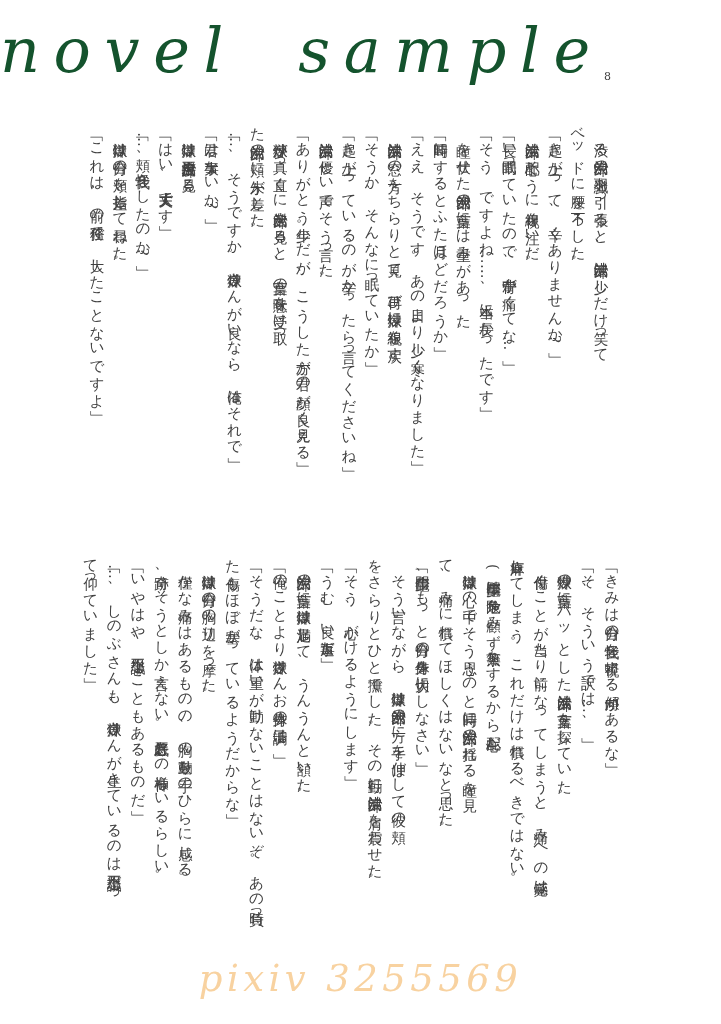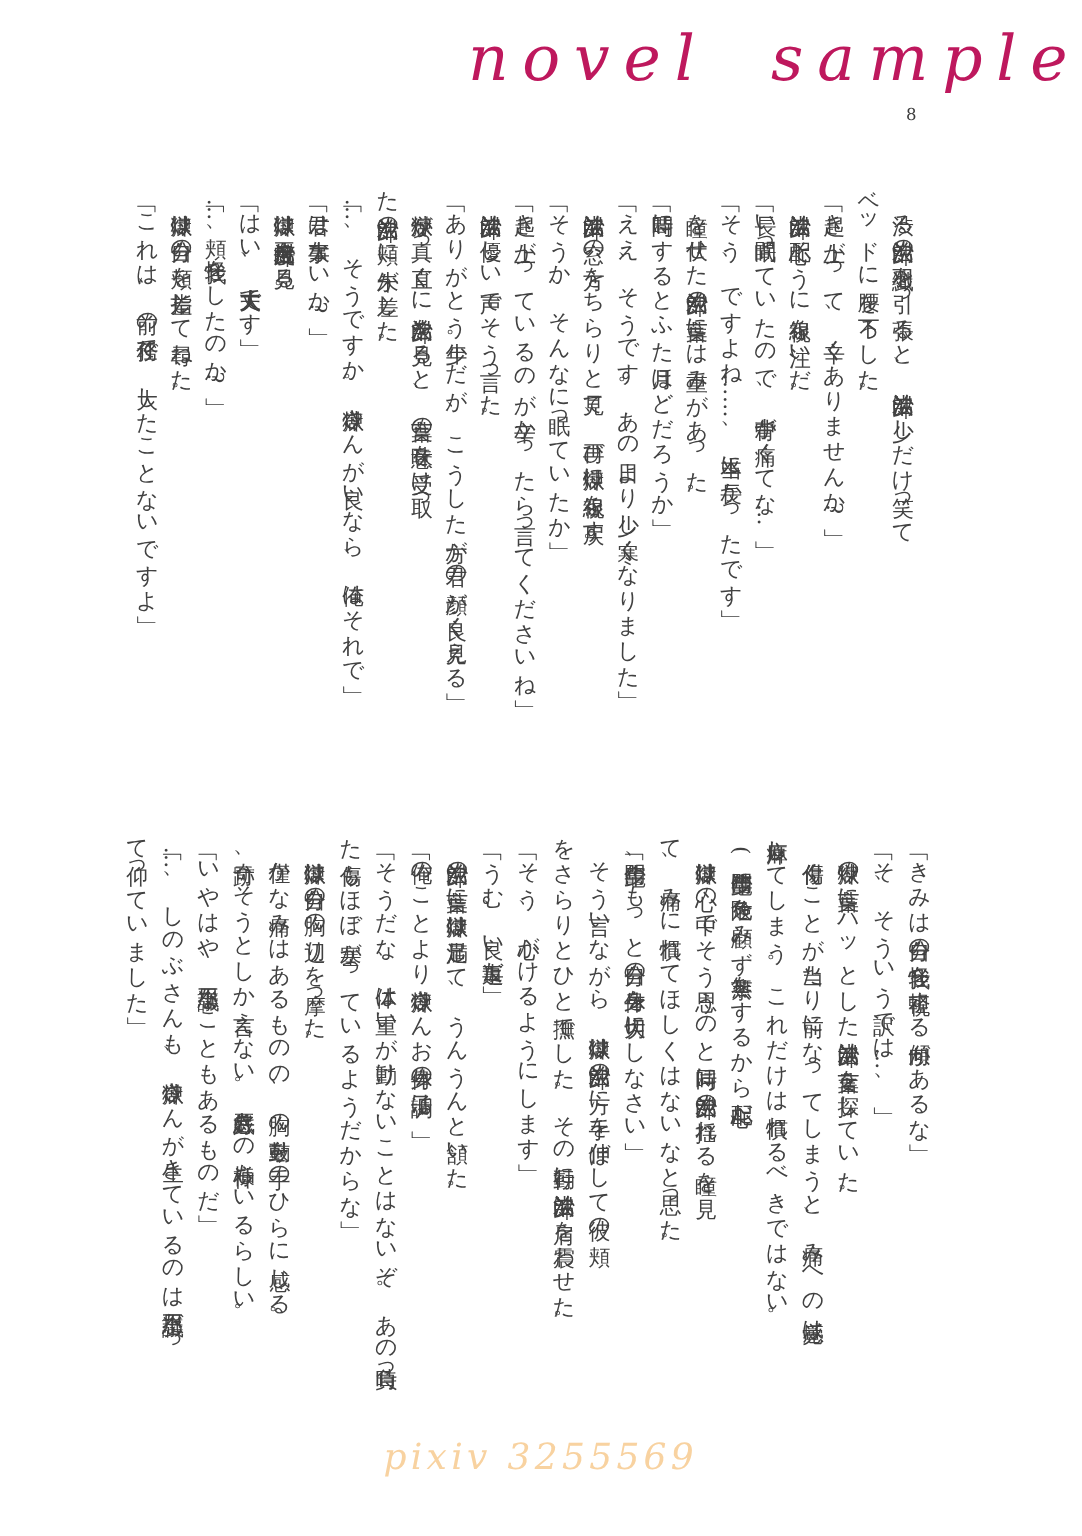--- a/index.html
+++ b/index.html
@@ -9,26 +9,26 @@
     height: 1024px;
     background: #ffffff;
     overflow: hidden;
     font-family: "DejaVu Serif", "Liberation Serif", serif;
   }
   .novel-title {
     position: absolute;
     top: 14px;
     left: 0;
     width: 721px;
-    text-align: right;
+    text-align: left;
     font-style: italic;
-    font-size: 42px;
+    font-size: 62px;
     letter-spacing: 0.22em;
     word-spacing: 0.45em;
-    color: #be185d;
+    color: #14532d;
     white-space: nowrap;
     line-height: 1.2;
   }
   .page-number {
     position: absolute;
     top: 70px;
     left: 604px;
     font-size: 11px;
     color: #3c3c3c;
   }
@@ -58,21 +58,21 @@
   .vline.indent {
     text-indent: 14.6px;
   }
   .footer-credit {
     position: absolute;
     top: 957px;
     left: 0;
     width: 721px;
     text-align: center;
     font-style: italic;
-    font-size: 24px;
+    font-size: 37px;
     letter-spacing: 0.12em;
     color: #f8d2a0;
     white-space: nowrap;
   }
 </style>
 </head>
 <body>
 
 <div class="page">
   <div class="novel-title">novel sample</div>

